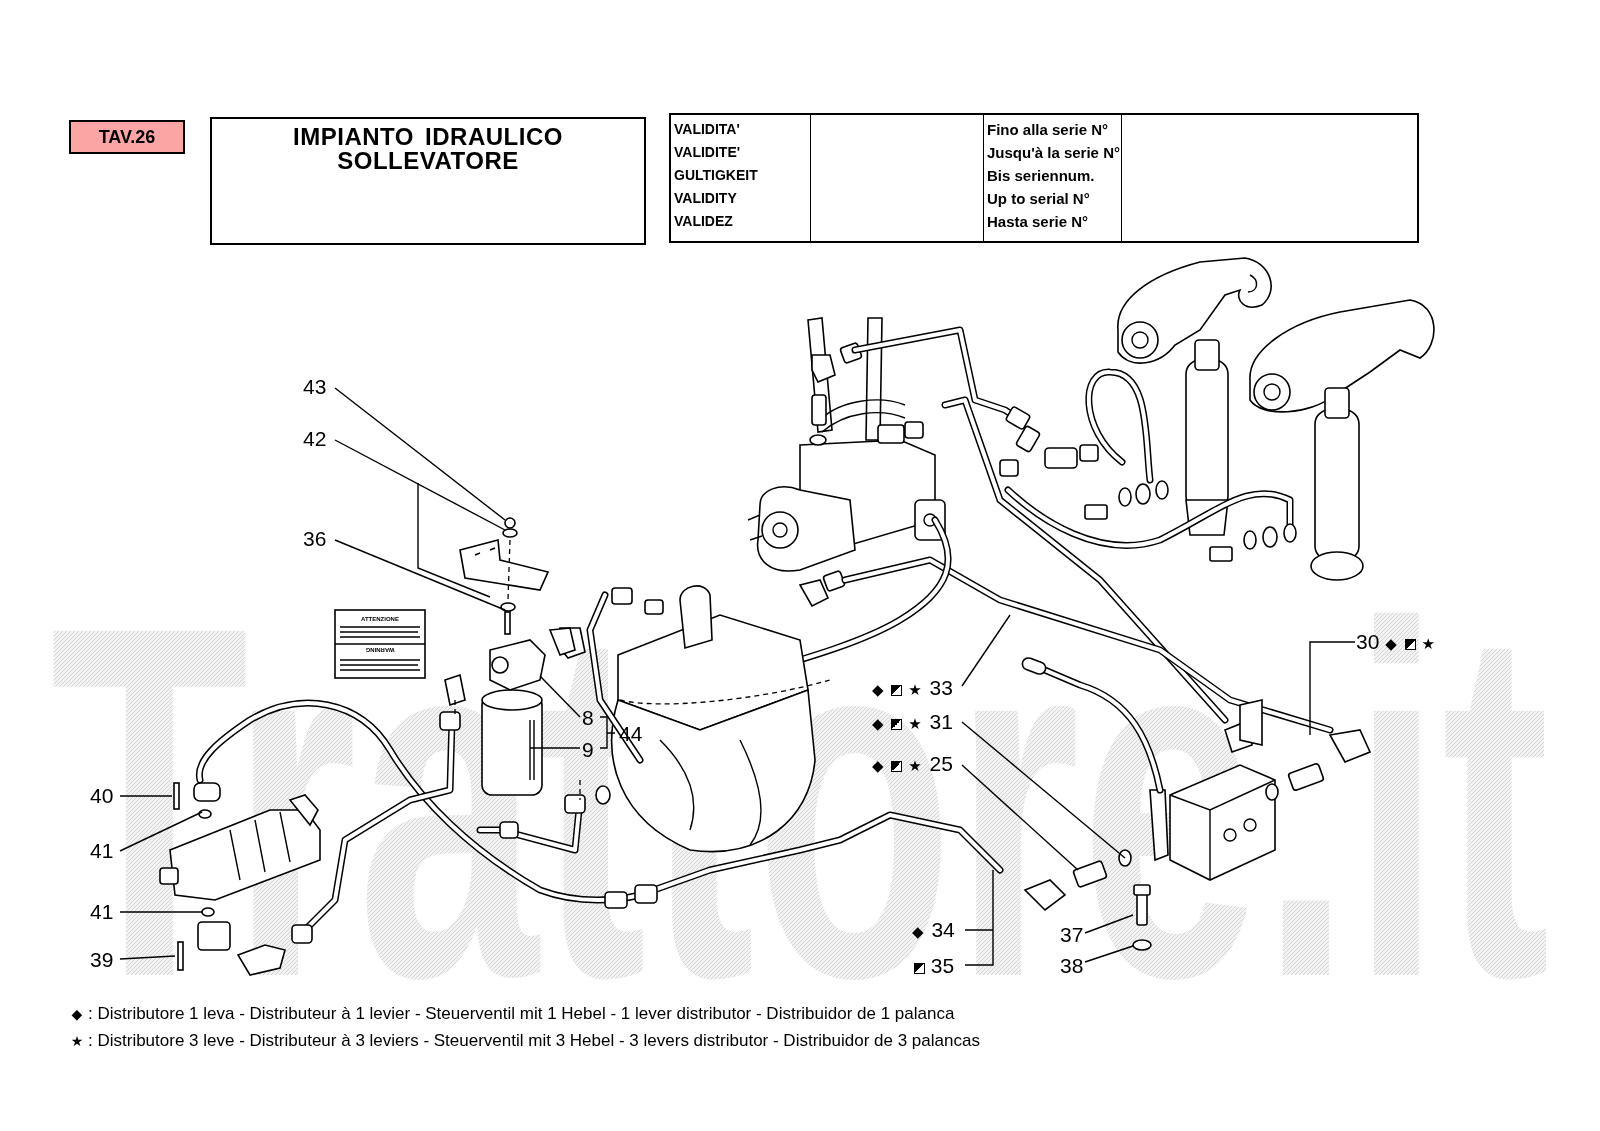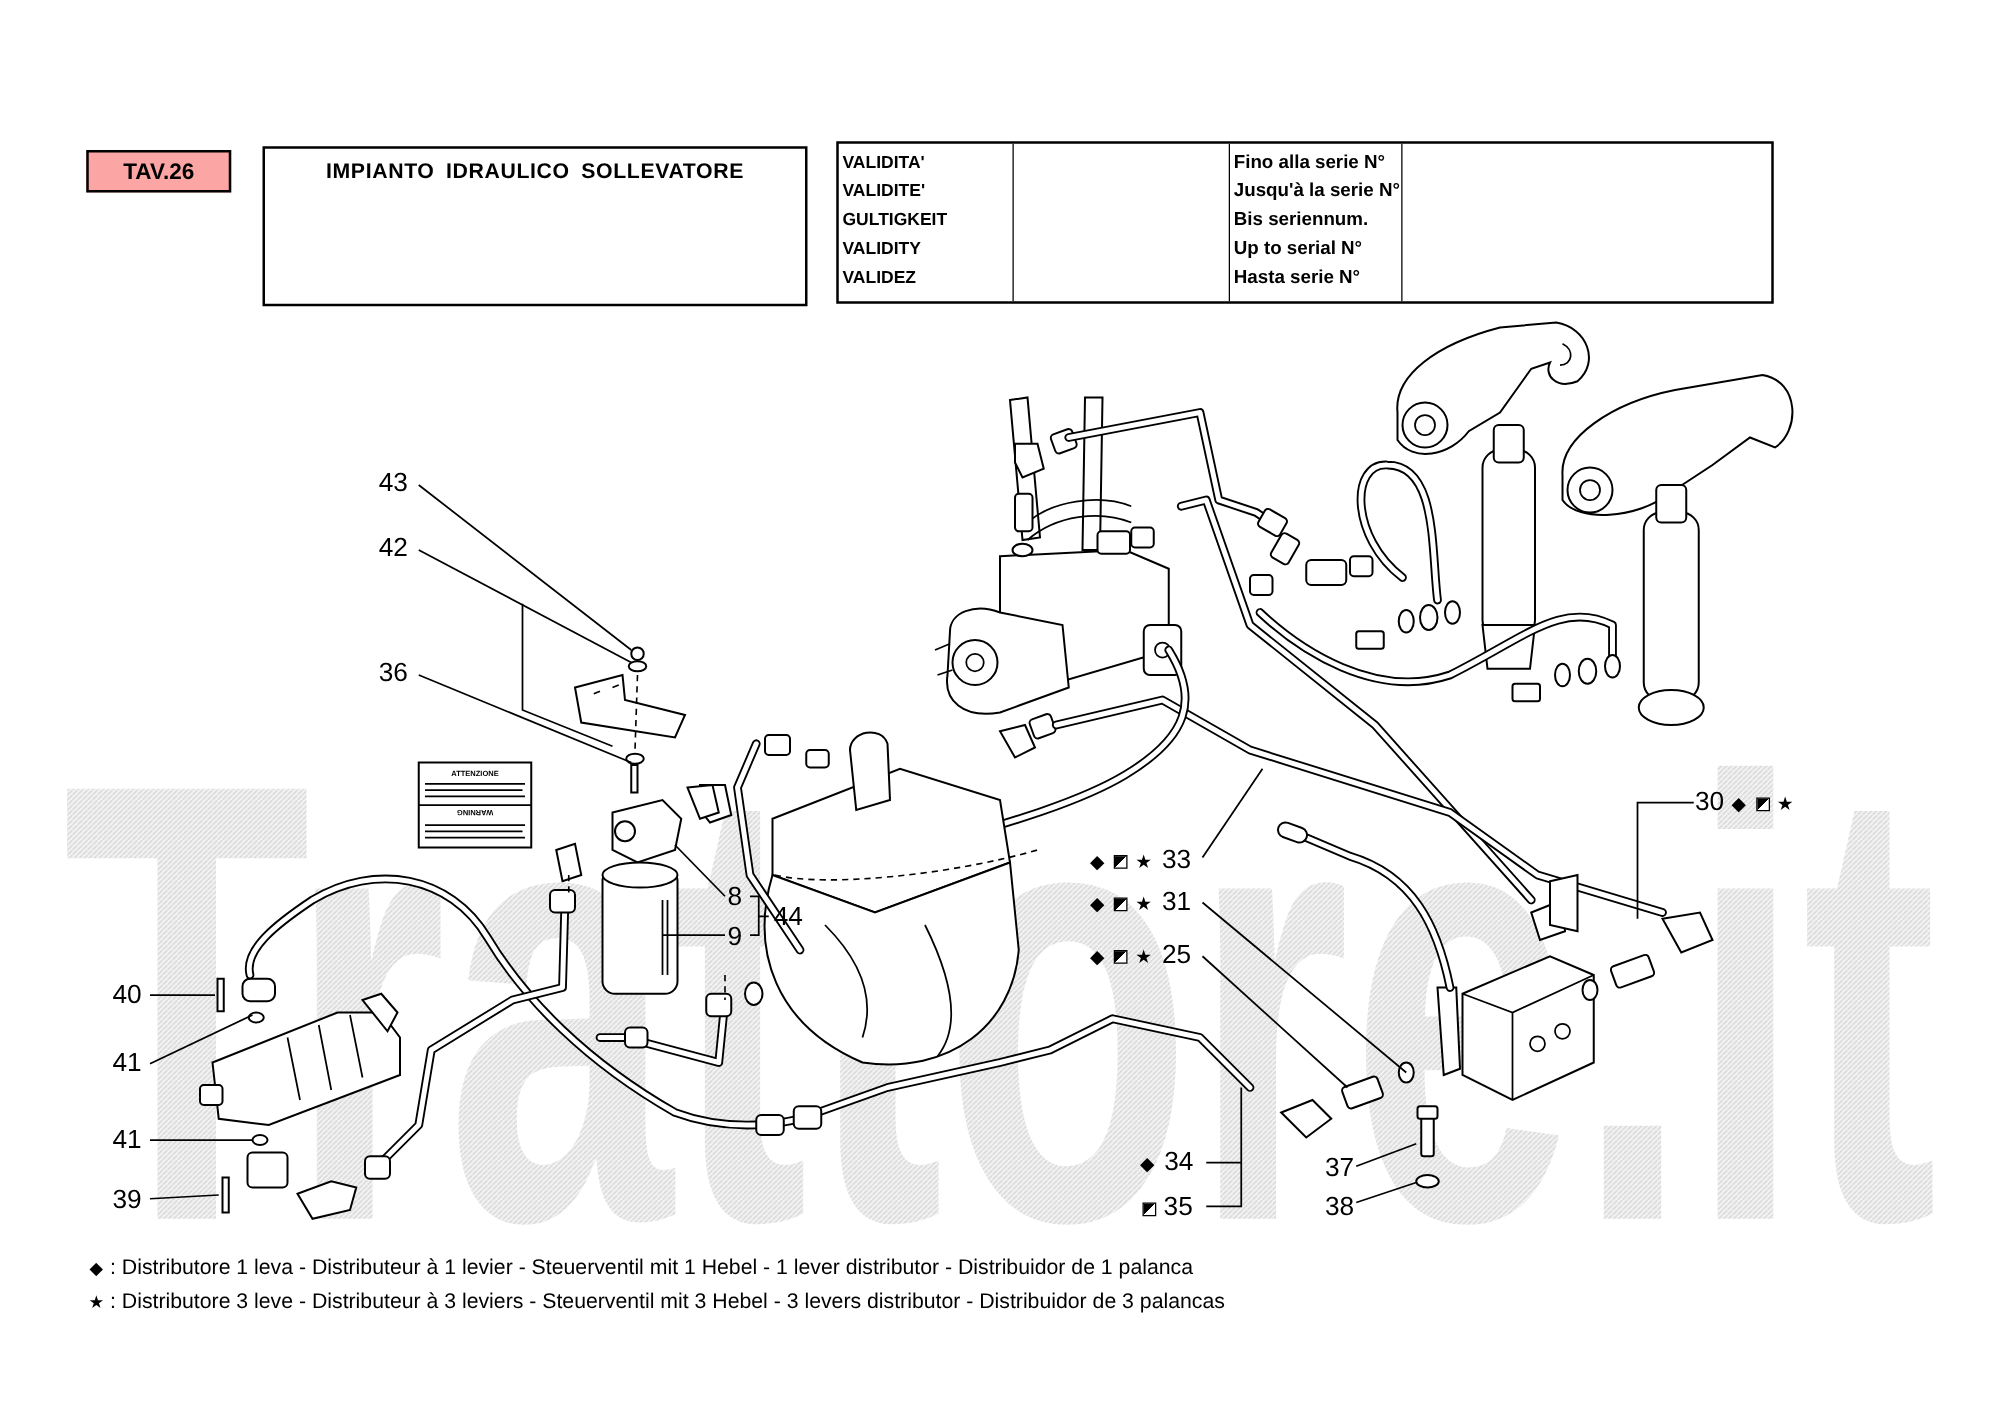--- a/index.html
+++ b/index.html
@@ -10,21 +10,21 @@
   .watermark { position: absolute; left: 50px; top: 600px; width: 1500px; height: 380px;
                z-index: 0; pointer-events: none; }
   .watermark svg text { font-family: "Liberation Sans", sans-serif; }
 
   
   .tav-box { position: absolute; left: 69px; top: 120px; width: 116px; height: 34px;
              border: 2px solid #000; box-sizing: border-box; display: flex;
              align-items: center; justify-content: center; font-weight: bold; font-size: 18px; z-index: 2; background:#fca5a5;}
   .title-box { position: absolute; left: 210px; top: 117px; width: 436px; height: 128px;
                border: 2px solid #000; box-sizing: border-box; text-align: center;
-               font-weight: bold; font-size: 17px; line-height: 24px; padding-top: 6px; z-index: 2; background:#fff;}
+               font-weight: bold; font-size: 24px; line-height: 24px; padding-top: 6px; z-index: 2; background:#fff;}
   .title-box div { letter-spacing: 0.5px; word-spacing: 4px; }
 
   .validity { position: absolute; left: 669px; top: 113px; width: 750px; height: 130px;
               border: 2px solid #000; box-sizing: border-box; z-index: 2; background:#fff;
               display: grid; grid-template-columns: 140px 173px 138px 165px 1fr; }
   .validity .col { border-right: 1.5px solid #000; padding: 3px 0 0 3px; }
   .validity .col:last-child { border-right: none; }
   .validity .col div { height: 23px; line-height: 23px; white-space: nowrap; }
   .validity .labels div { font-weight: bold; font-size: 14px; }
   .validity .from div, .validity .to div { font-weight: bold; font-size: 15px; }

